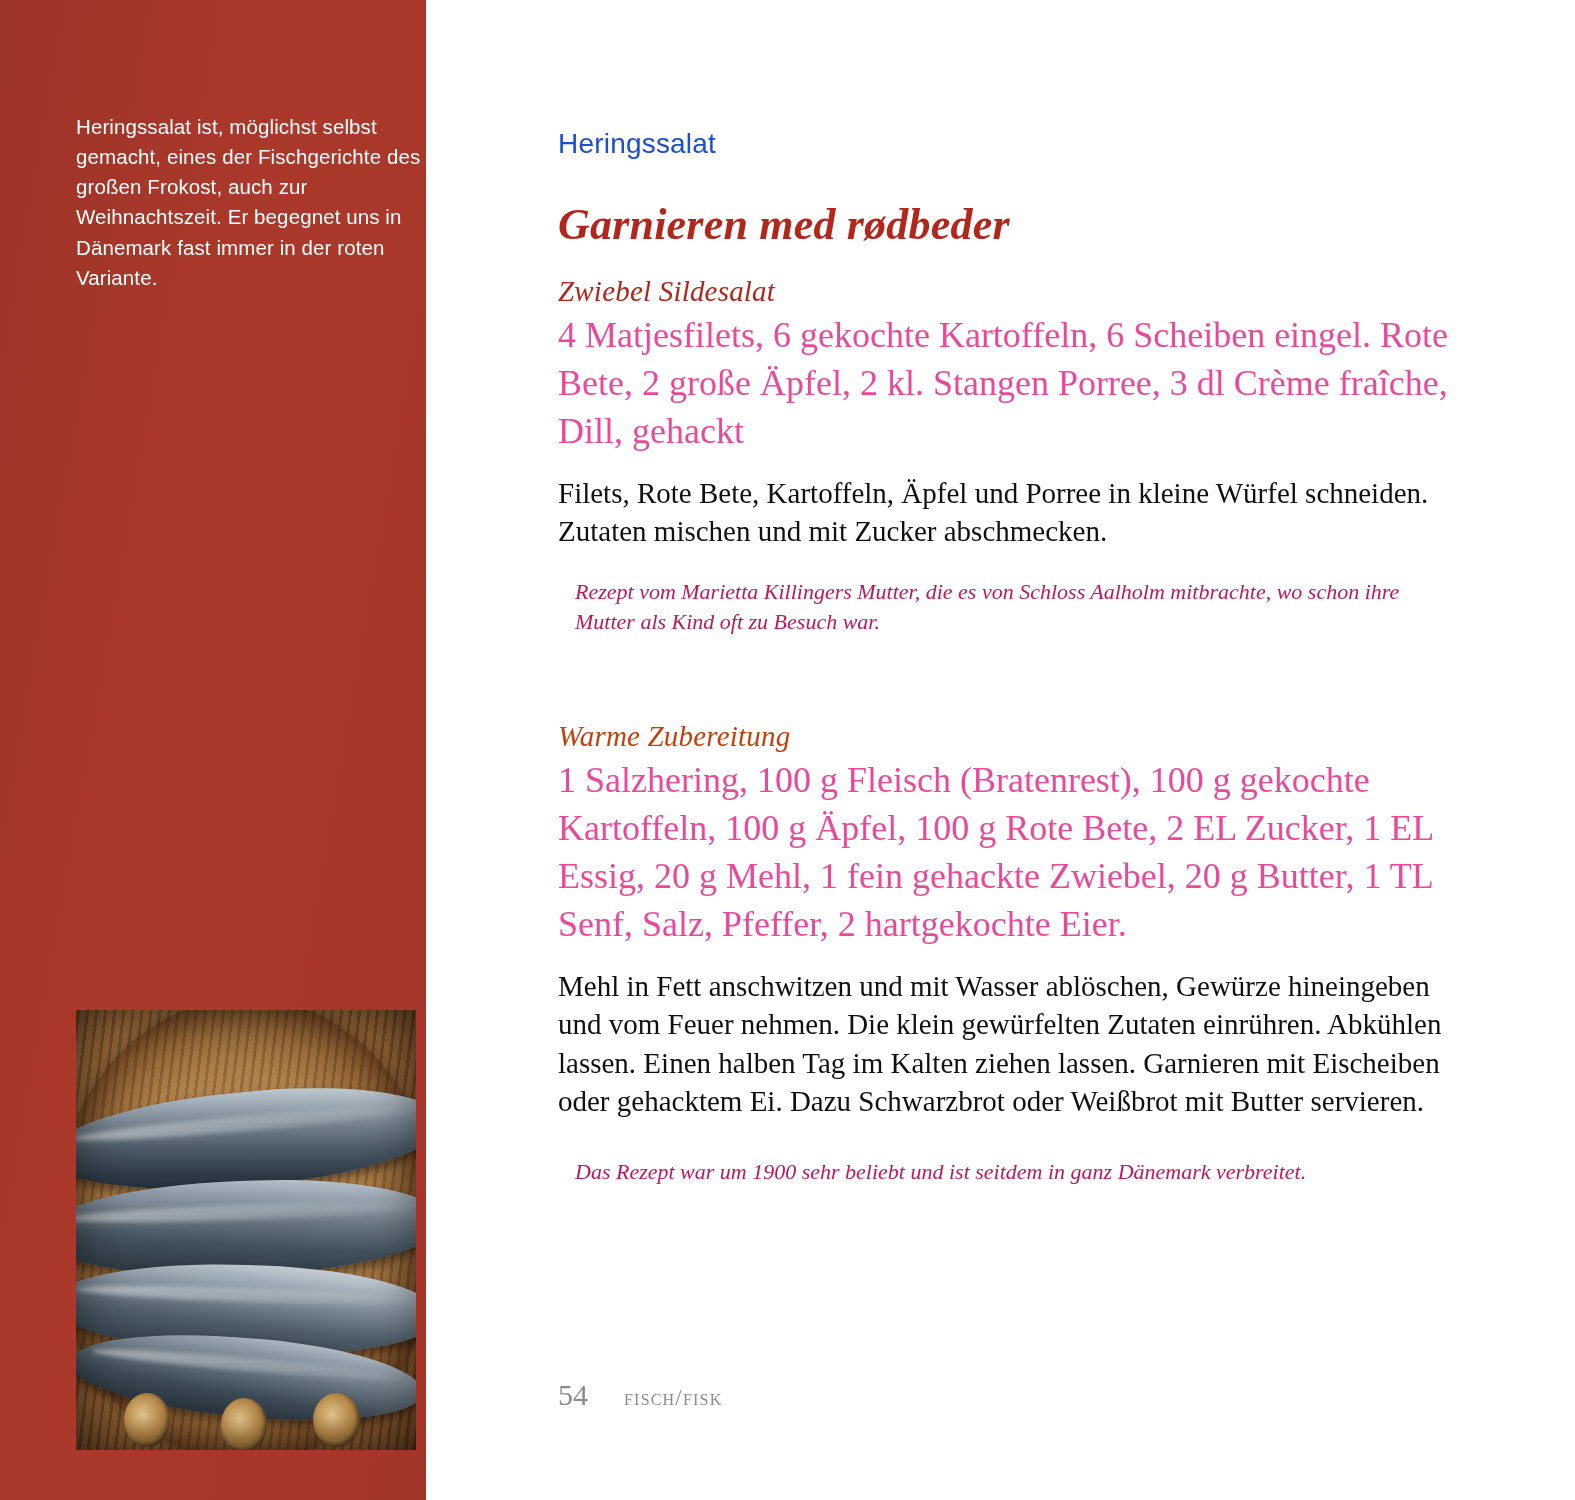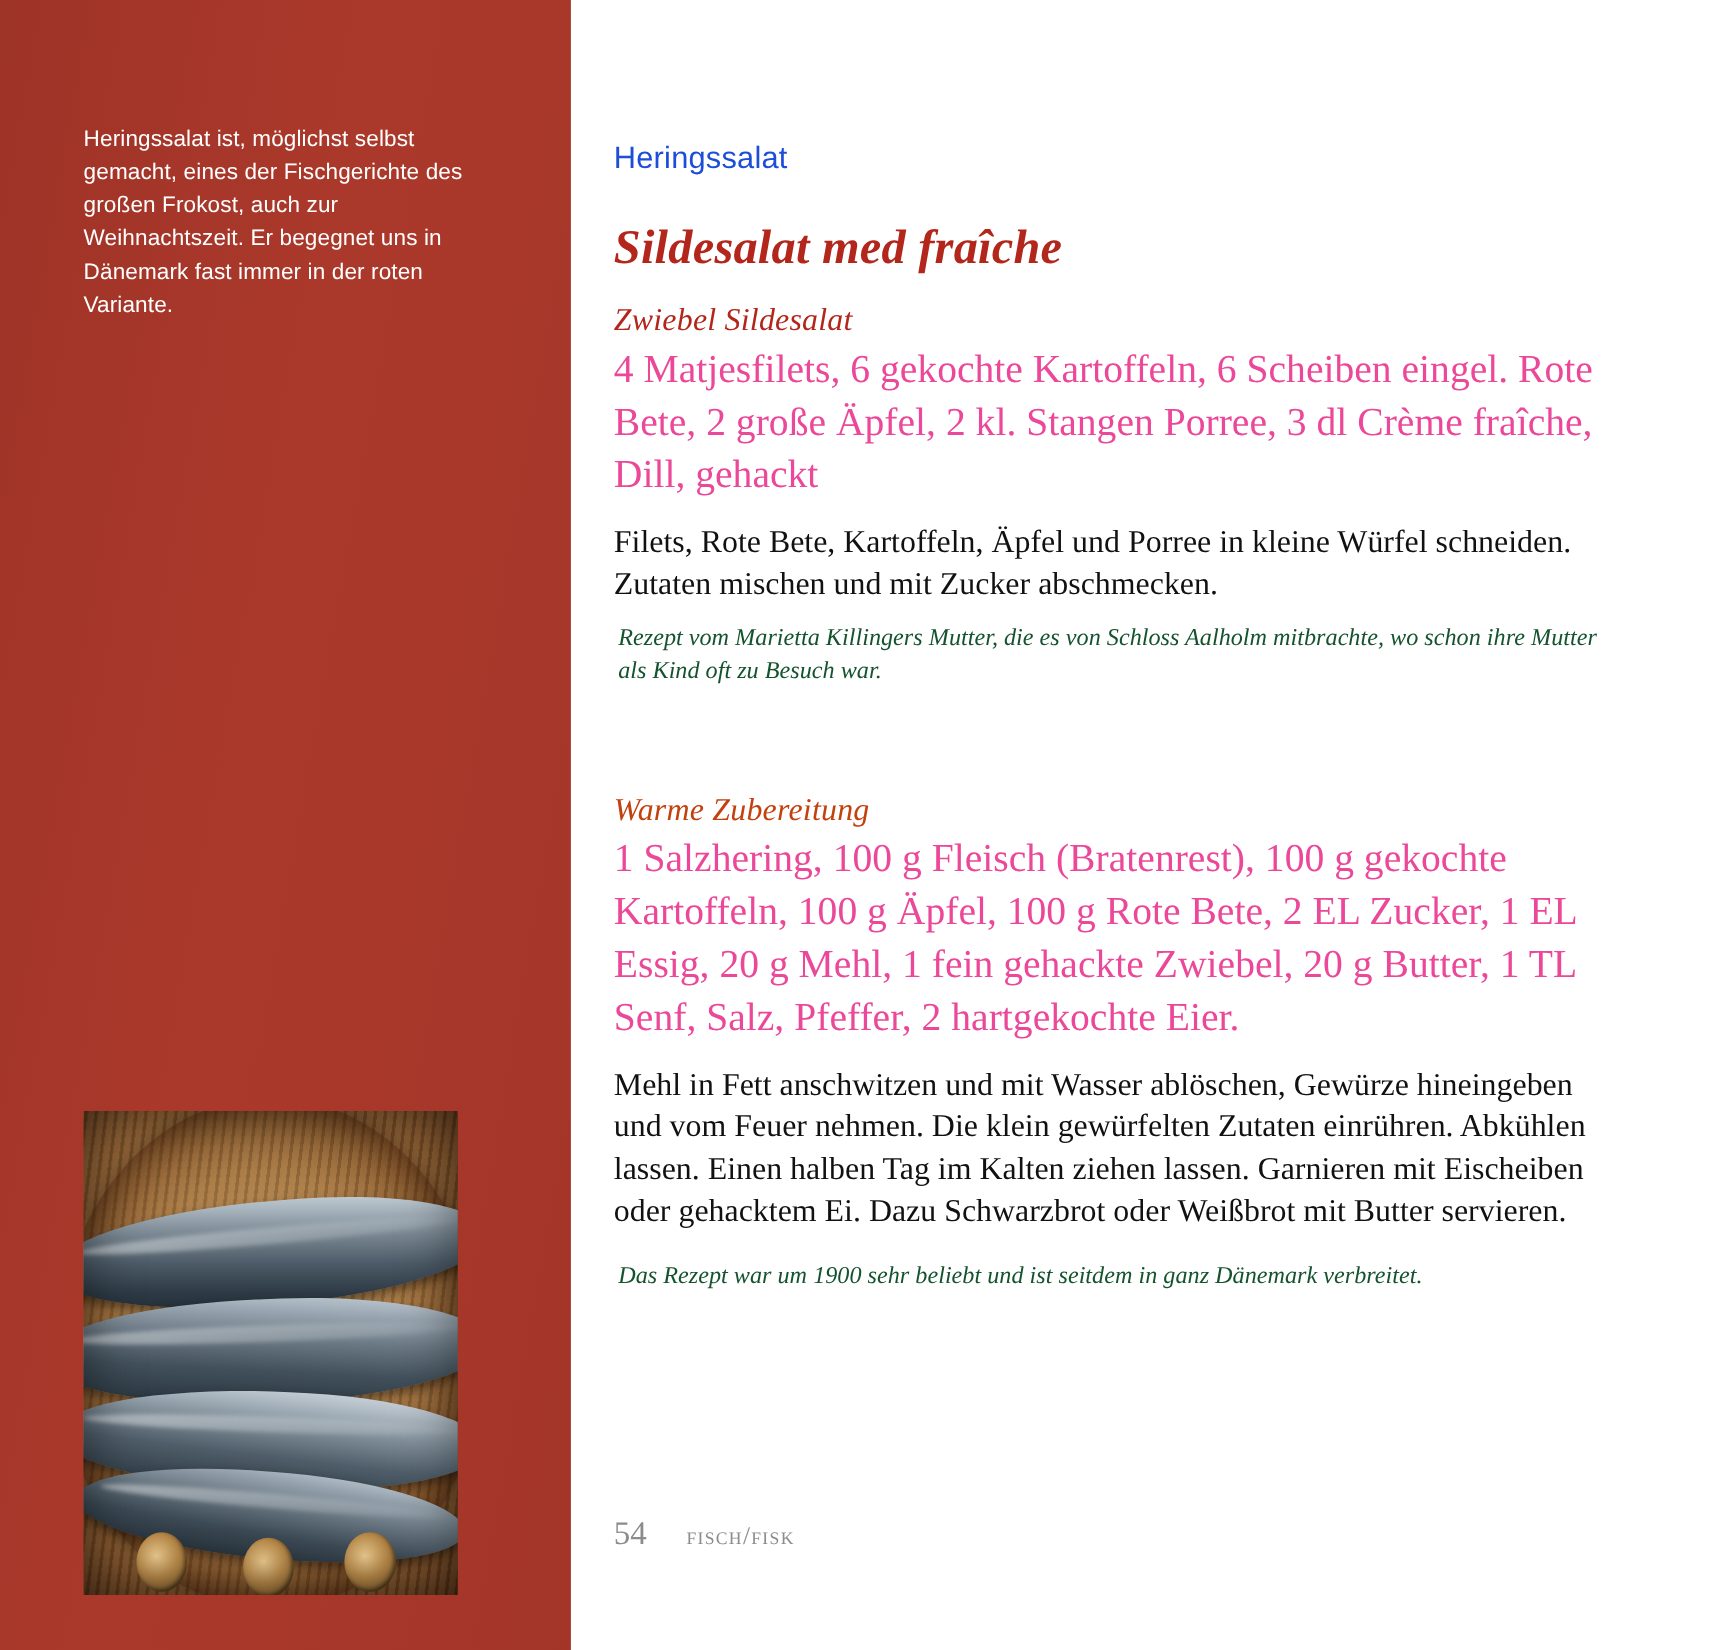--- a/index.html
+++ b/index.html
@@ -13,21 +13,21 @@
     font-family: "Liberation Serif", serif;
     overflow: hidden;
     position: relative;
   }
 
   
   .left-col {
     position: absolute;
     left: 0;
     top: 0;
-    width: 519px;
+    width: 426px;
     height: 1500px;
     background: #a8372a;
     background: linear-gradient(100deg, #9e3327 0%, #ab392b 45%, #a33528 100%);
   }
   .sidenote {
     position: absolute;
     left: 76px;
     top: 112px;
     width: 356px;
     font-family: "Liberation Sans", sans-serif;
@@ -167,22 +167,22 @@
   .method {
     font-size: 29px;
     line-height: 1.33;
     color: #111111;
     margin: 18px 0 0 0;
   }
   .note {
     font-size: 22px;
     font-style: italic;
     line-height: 1.35;
-    color: #14532d;
-    margin: 4px;
+    color: #be185d;
+    margin: 17px;
   }
 
   .footer {
     position: absolute;
     left: 0;
     top: 1378px;
     display: flex;
     align-items: baseline;
     gap: 36px;
     color: #8c8c8c;
@@ -218,21 +218,21 @@
       <div class="fish-head h2"></div>
       <div class="fish-head h3"></div>
     </div>
     <div class="photo-shadow"></div>
   </div>
 </div>
 
 <div class="content">
 
   <h1 class="title-de">Heringssalat</h1>
-  <h2 class="title-dk">Sildesalat med fraîche</h2>
+  <h2 class="title-dk">Garnieren med rødbeder</h2>
 
   <div class="block" style="top:275px;">
     <p class="sub-head">Zwiebel Sildesalat</p>
     <p class="ingredients">4 Matjesfilets, 6 gekochte Kartoffeln, 6 Scheiben eingel. Rote Bete, 2 große Äpfel, 2 kl. Stangen Porree, 3 dl Crème fraîche, Dill, gehackt</p>
     <p class="method">Filets, Rote Bete, Kartoffeln, Äpfel und Porree in kleine Würfel schneiden. Zutaten mischen und mit Zucker abschmecken.</p>
   </div>
 
   <div class="block" style="top:560px;">
     <p class="note">Rezept vom Marietta Killingers Mutter, die es von Schloss Aalholm mitbrachte, wo schon ihre Mutter als Kind oft zu Besuch war.</p>
   </div>

